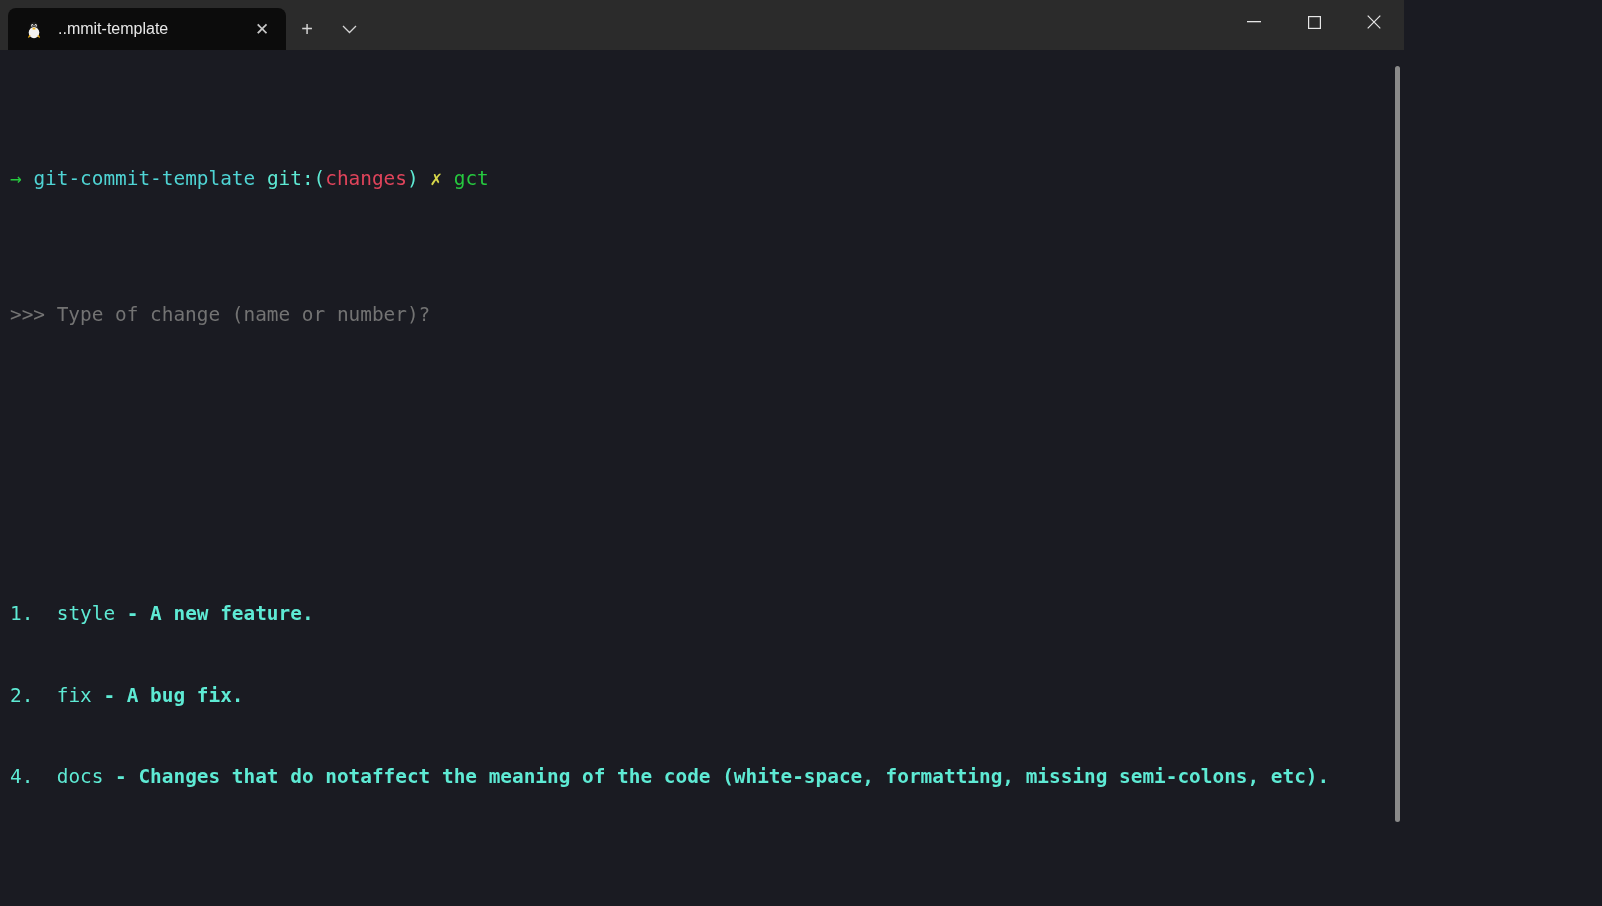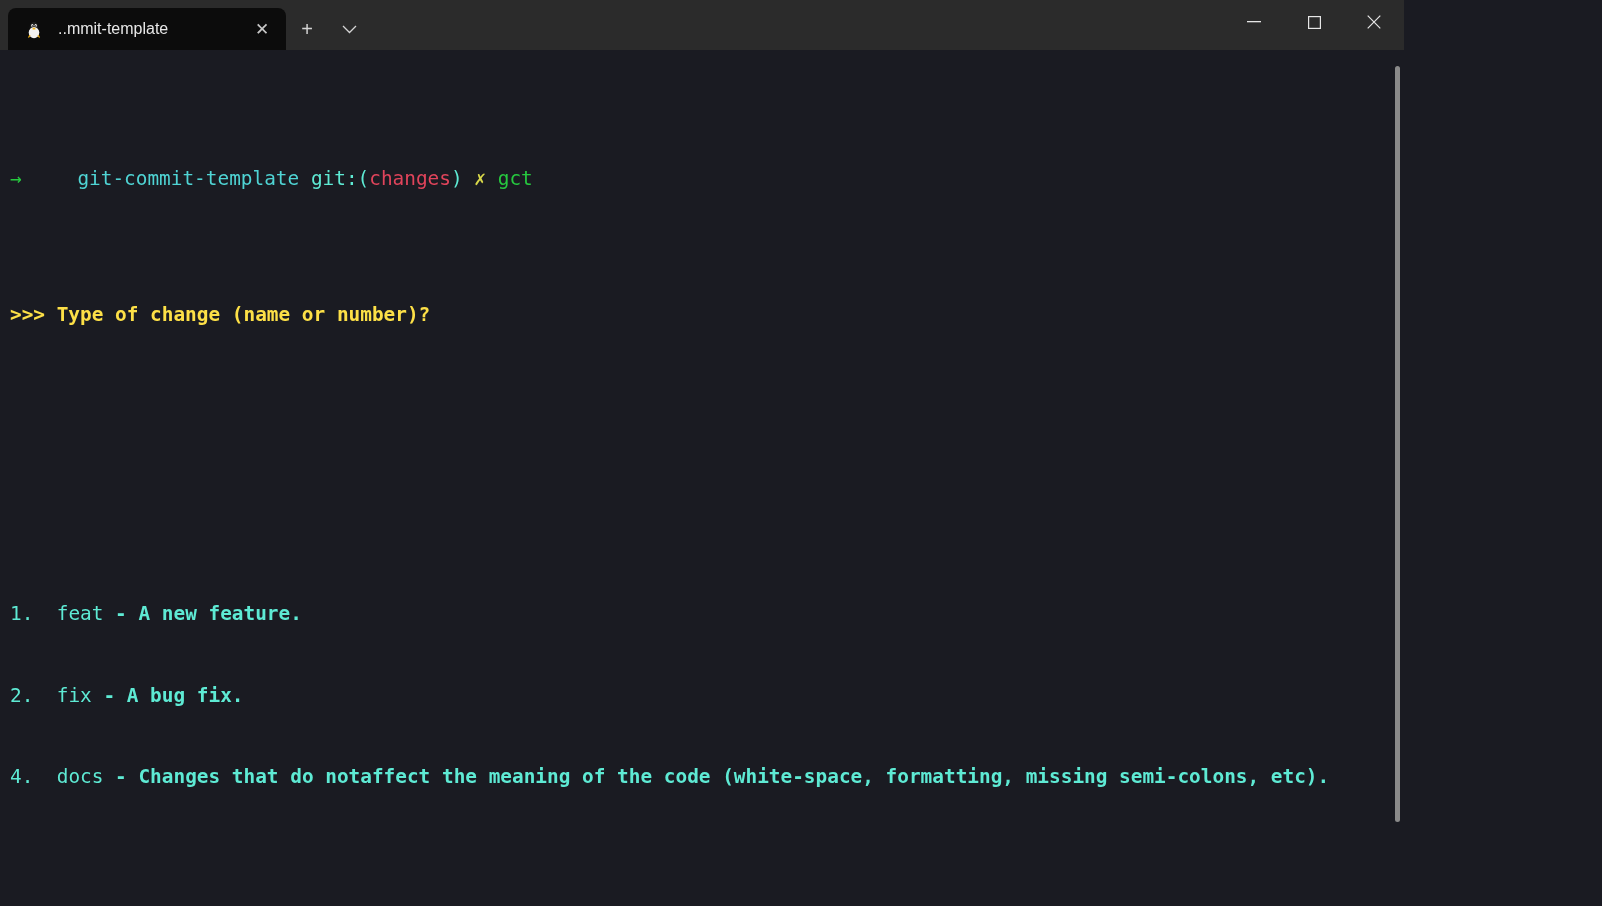--- a/index.html
+++ b/index.html
@@ -132,22 +132,22 @@
     line-height: 27.2px;
     letter-spacing: 0px;
     white-space: pre;
     color: #b4b8d6;
   }
 
   .line { height: 27.2px; white-space: pre; }
 
   
   .c-green   { color: #26c93f; }
-  .c-cyan    { color: #4fd4d4; margin-left: 44px; }
-  .c-blue    { color: #fde047; font-weight: bold; }
+  .c-cyan    { color: #4fd4d4; }
+  .c-blue    { color: #737373; }
   .c-ltblue  { color: #5eead4; }
   .c-red     { color: #e0445b; }
   .c-yellow  { color: #d8d84a; }
   .c-fg      { color: #5eead4; font-weight: bold; }
 
   
   .scrollbar-track {
     position: absolute;
     top: 0;
     right: 4px;
@@ -221,21 +221,21 @@
       
       <div class="line"><span class="c-green">→</span><span class="c-fg"> </span><span class="c-cyan">git-commit-template</span><span class="c-fg"> </span><span class="c-ltblue">git:(</span><span class="c-red">changes</span><span class="c-ltblue">)</span><span class="c-fg"> </span><span class="c-yellow">✗</span><span class="c-fg"> </span><span class="c-green">gct</span></div>
 
       
       <div class="line"><span class="c-blue">&gt;&gt;&gt; Type of change (name or number)?</span></div>
 
       <div class="line"> </div>
 
       
       <div>
-        <div class="line"><span class="c-ltblue">1.</span><span class="c-fg">  </span><span class="c-ltblue">feat</span><span class="c-fg"> - A new feature.</span></div>
+        <div class="line"><span class="c-ltblue">1.</span><span class="c-fg">  </span><span class="c-ltblue">style</span><span class="c-fg"> - A new feature.</span></div>
         <div class="line"><span class="c-ltblue">2.</span><span class="c-fg">  </span><span class="c-ltblue">fix</span><span class="c-fg"> - A bug fix.</span></div>
         <div class="line"><span class="c-ltblue">4.</span><span class="c-fg">  </span><span class="c-ltblue">docs</span><span class="c-fg"> - Changes that do notaffect the meaning of the code (white-space, formatting, missing semi-colons, etc).</span></div>
         
         
         
         
         
         
         
       </div>

